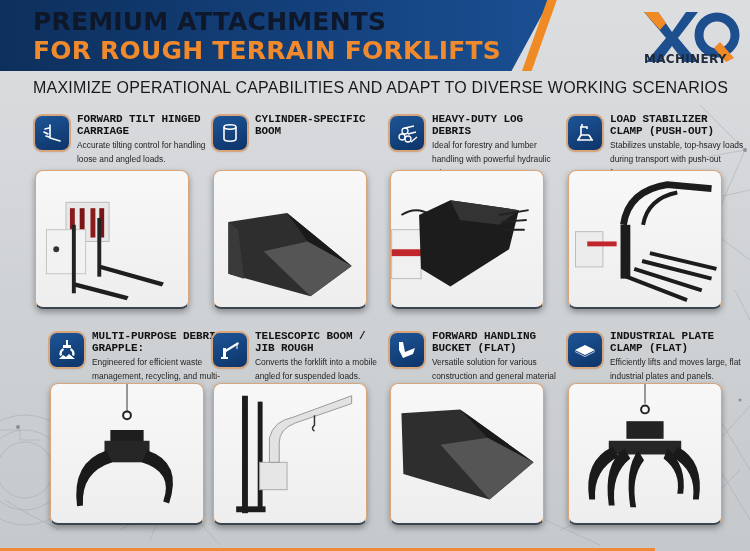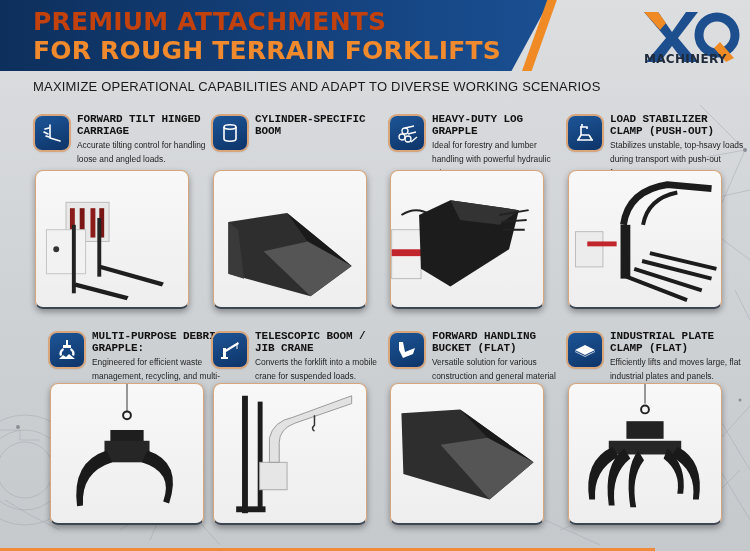--- a/index.html
+++ b/index.html
@@ -21,26 +21,26 @@
   .banner-stripe {
     position: absolute; left: 510px; top: 0; width: 60px; height: 71px;
     background: #f08a24;
     clip-path: polygon(62% 0, 78% 0, 36% 100%, 20% 100%);
   }
   .title-1, .title-2 {
     position: absolute; left: 33px;
     font-family: "DejaVu Sans", sans-serif; font-weight: bold;
     font-size: 25px; letter-spacing: 0.2px; white-space: nowrap;
   }
-  .title-1 { top: 7px; color: #c2410c; }
+  .title-1 { top: 7px; color: #0f172a; }
   .title-2 { top: 36px; color: #f08a2c; }
 
   .subtitle {
     position: absolute; left: 33px; top: 79px;
-    font-family: "Liberation Sans", sans-serif; font-size: 13px;
+    font-family: "Liberation Sans", sans-serif; font-size: 16px;
     color: #1a1a1a; letter-spacing: 0.2px; white-space: nowrap;
   }
 
   
   .logo { position: absolute; left: 640px; top: 6px; width: 100px; height: 60px; }
   .logo-text {
     position: absolute; left: 644px; top: 52px;
     font-family: "DejaVu Sans", sans-serif; font-weight: bold; font-size: 12px;
     color: #1f2a3a; letter-spacing: 0.3px;
   }
@@ -187,21 +187,21 @@
 <div class="item" style="left:390px; top:113px;">
   <div class="item-head">
     <div class="icon-box">
       <svg viewBox="0 0 24 24" fill="none" stroke="#fff" stroke-width="1.3">
         <circle cx="7" cy="16" r="3"></circle>
           <circle cx="13" cy="18" r="3"></circle>
           <circle cx="10" cy="10" r="3"></circle>
         <path d="M10 7 L19 5 M13 13 L21 11 M16 21 L22 16"></path>
       </svg>
     </div>
-    <div class="item-title">HEAVY-DUTY LOG GRAPPLE</div>
+    <div class="item-title">HEAVY-DUTY LOG DEBRIS</div>
     <div class="item-desc">Ideal for forestry and lumber handling with powerful hydraulic grip.</div>
   </div>
   <div class="photo" style="top:57px;">
     <svg viewBox="0 0 154 139">
       <rect x="0" y="60" width="30" height="50" fill="#f0f0f0" stroke="#bbb"></rect>
       <rect x="0" y="80" width="40" height="7" fill="#c0262c"></rect>
       <path d="M10 45 Q25 35 40 45" stroke="#222" stroke-width="2" fill="none"></path>
       <polygon points="28,45 60,30 130,40 120,80 60,118 30,100" fill="#1c1c1c"></polygon>
       <polygon points="60,30 130,40 110,55 70,50" fill="#333"></polygon>
       <path d="M110 45 L140 40 M112 52 L138 50 M114 60 L136 60" stroke="#222" stroke-width="2"></path>
@@ -261,22 +261,22 @@
 <div class="item" style="left:213px; top:330px;">
   <div class="item-head">
     <div class="icon-box">
       <svg viewBox="0 0 24 24" fill="#fff">
         <rect x="5" y="10" width="3" height="11"></rect>
           <polygon points="7,12 20,4 21,6 8,14"></polygon>
         <line x1="19" y1="6" x2="19" y2="11" stroke="#fff" stroke-width="1"></line>
           <rect x="3" y="19" width="7" height="2"></rect>
       </svg>
     </div>
-    <div class="item-title">TELESCOPIC BOOM / JIB CRANE</div>
-    <div class="item-desc">Converts the forklift into a mobile crane for suspended loads.</div>
+    <div class="item-title">TELESCOPIC BOOM / JIB ROUGH</div>
+    <div class="item-desc">Converts the forklift into a mobile angled for suspended loads.</div>
   </div>
   <div class="photo" style="top:53px; height:142px;">
     <svg viewBox="0 0 154 142">
       <rect x="28" y="12" width="6" height="120" fill="#1c1c1c"></rect>
         <rect x="44" y="18" width="5" height="110" fill="#1c1c1c"></rect>
       <rect x="22" y="125" width="30" height="6" fill="#1c1c1c"></rect>
       <rect x="46" y="80" width="28" height="28" fill="#e6e6e6" stroke="#aaa"></rect>
       <path d="M56 80 L56 55 Q60 38 80 34 L140 12 L140 20 L82 40 Q66 46 66 60 L66 80 Z" fill="#e2e2e2" stroke="#999"></path>
       <path d="M102 32 L102 42 Q98 46 102 48" stroke="#333" stroke-width="1.5" fill="none"></path>
     </svg>

